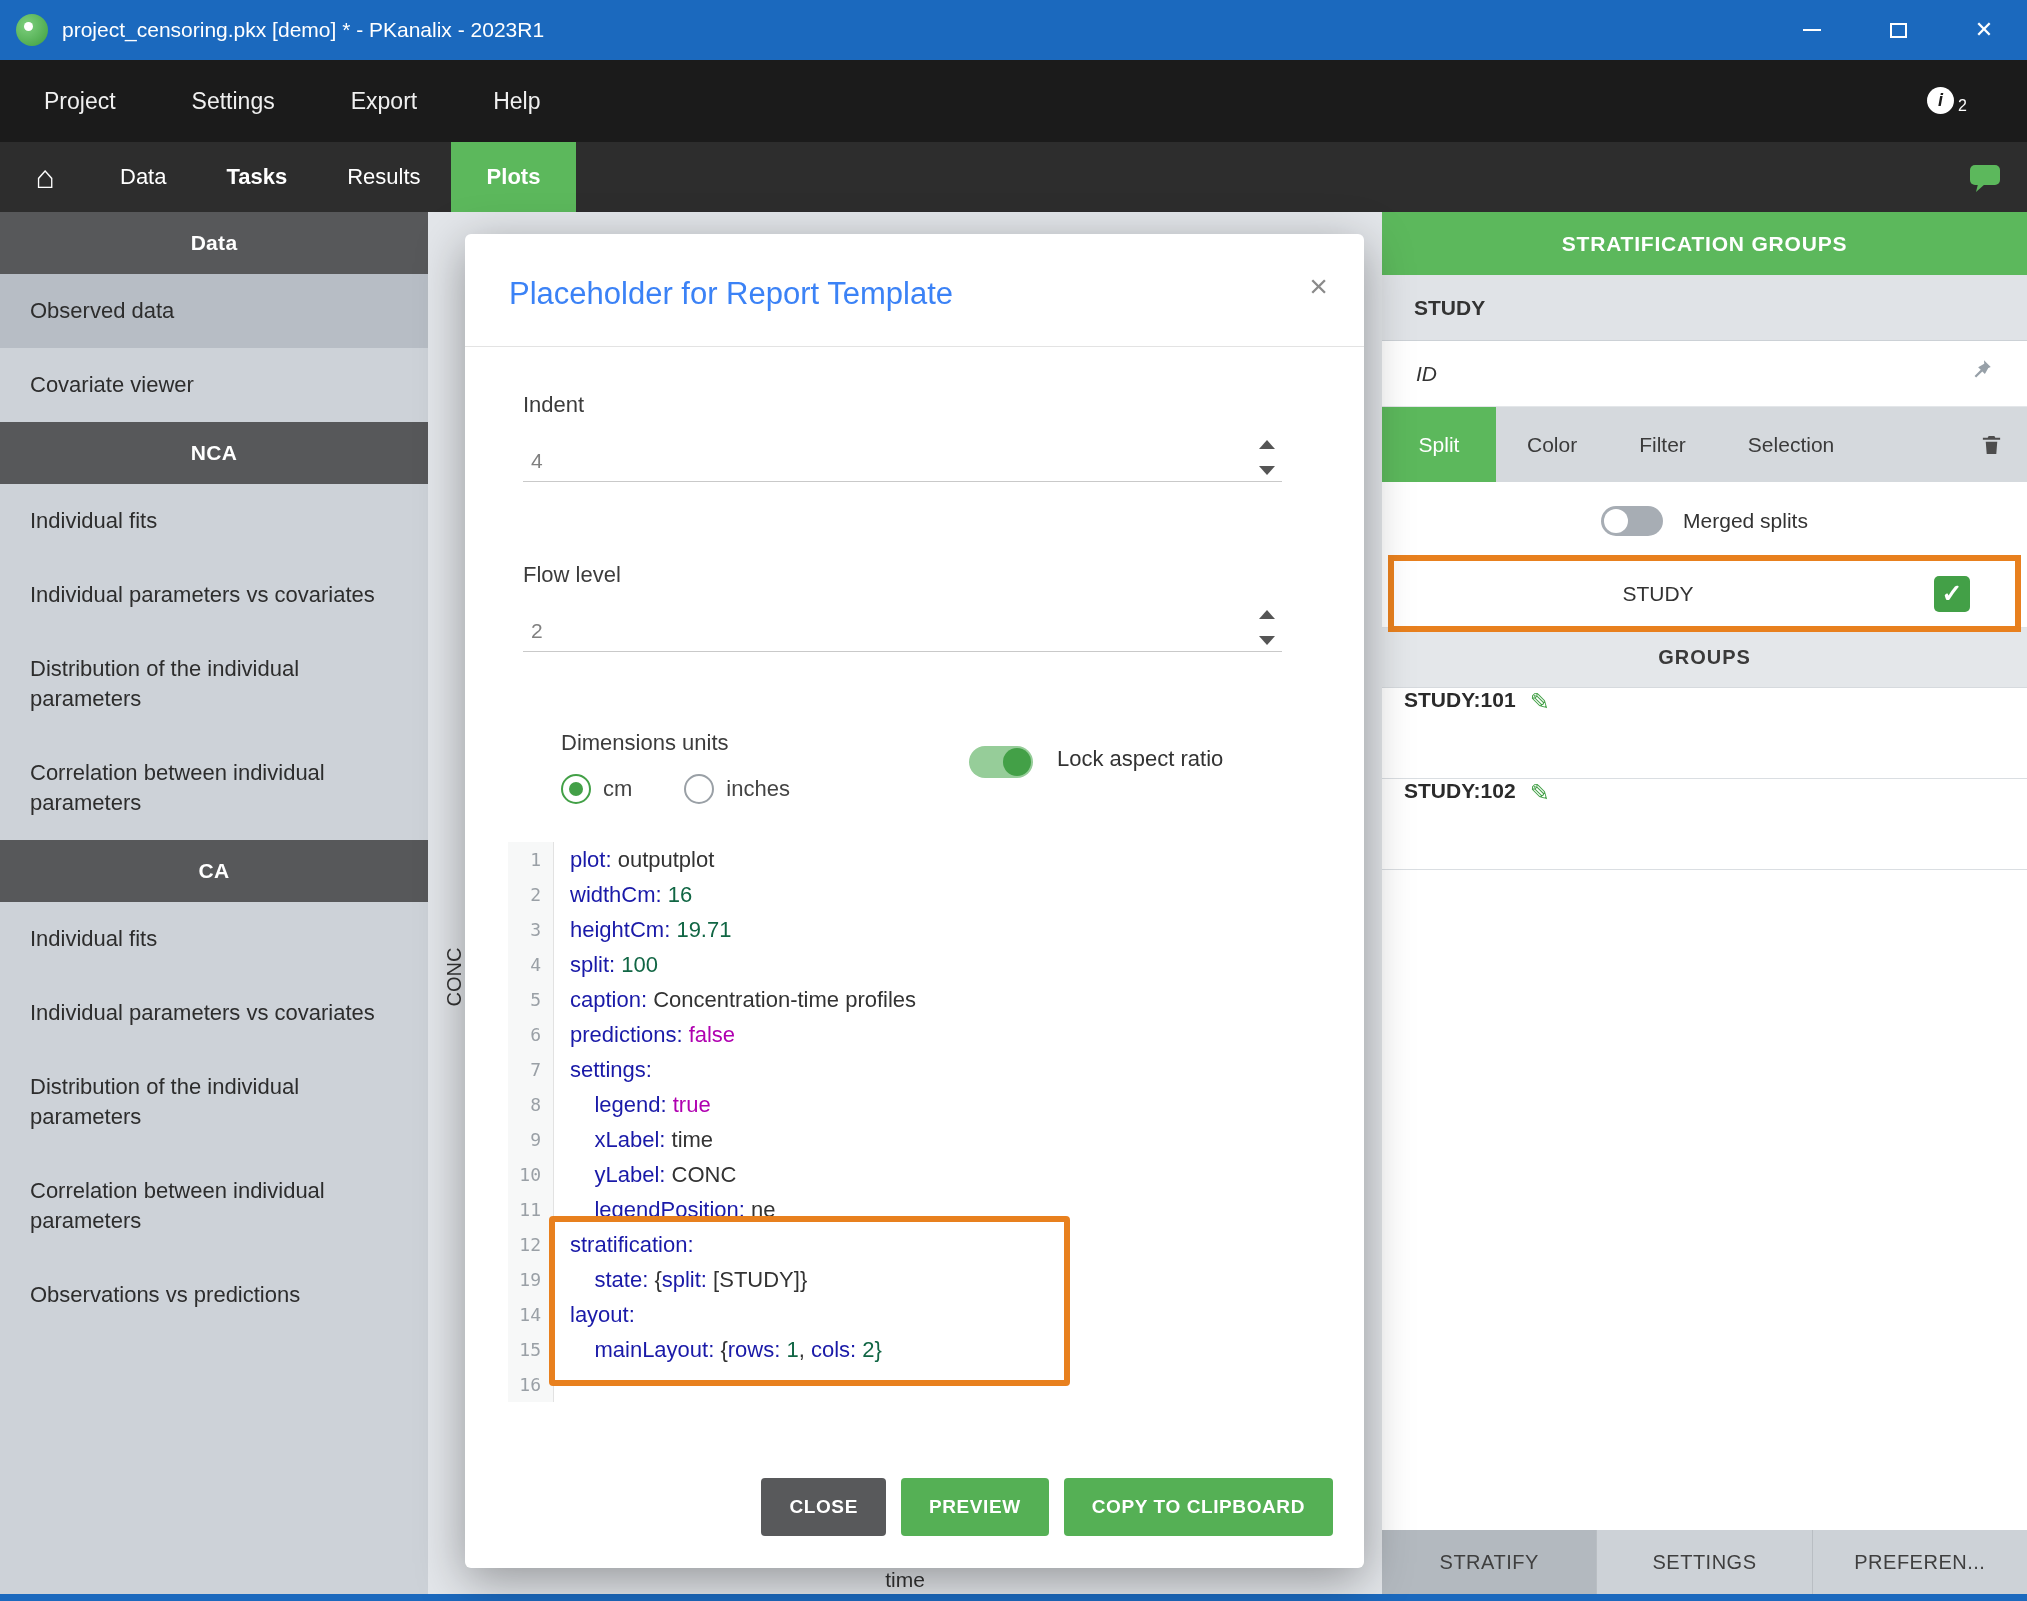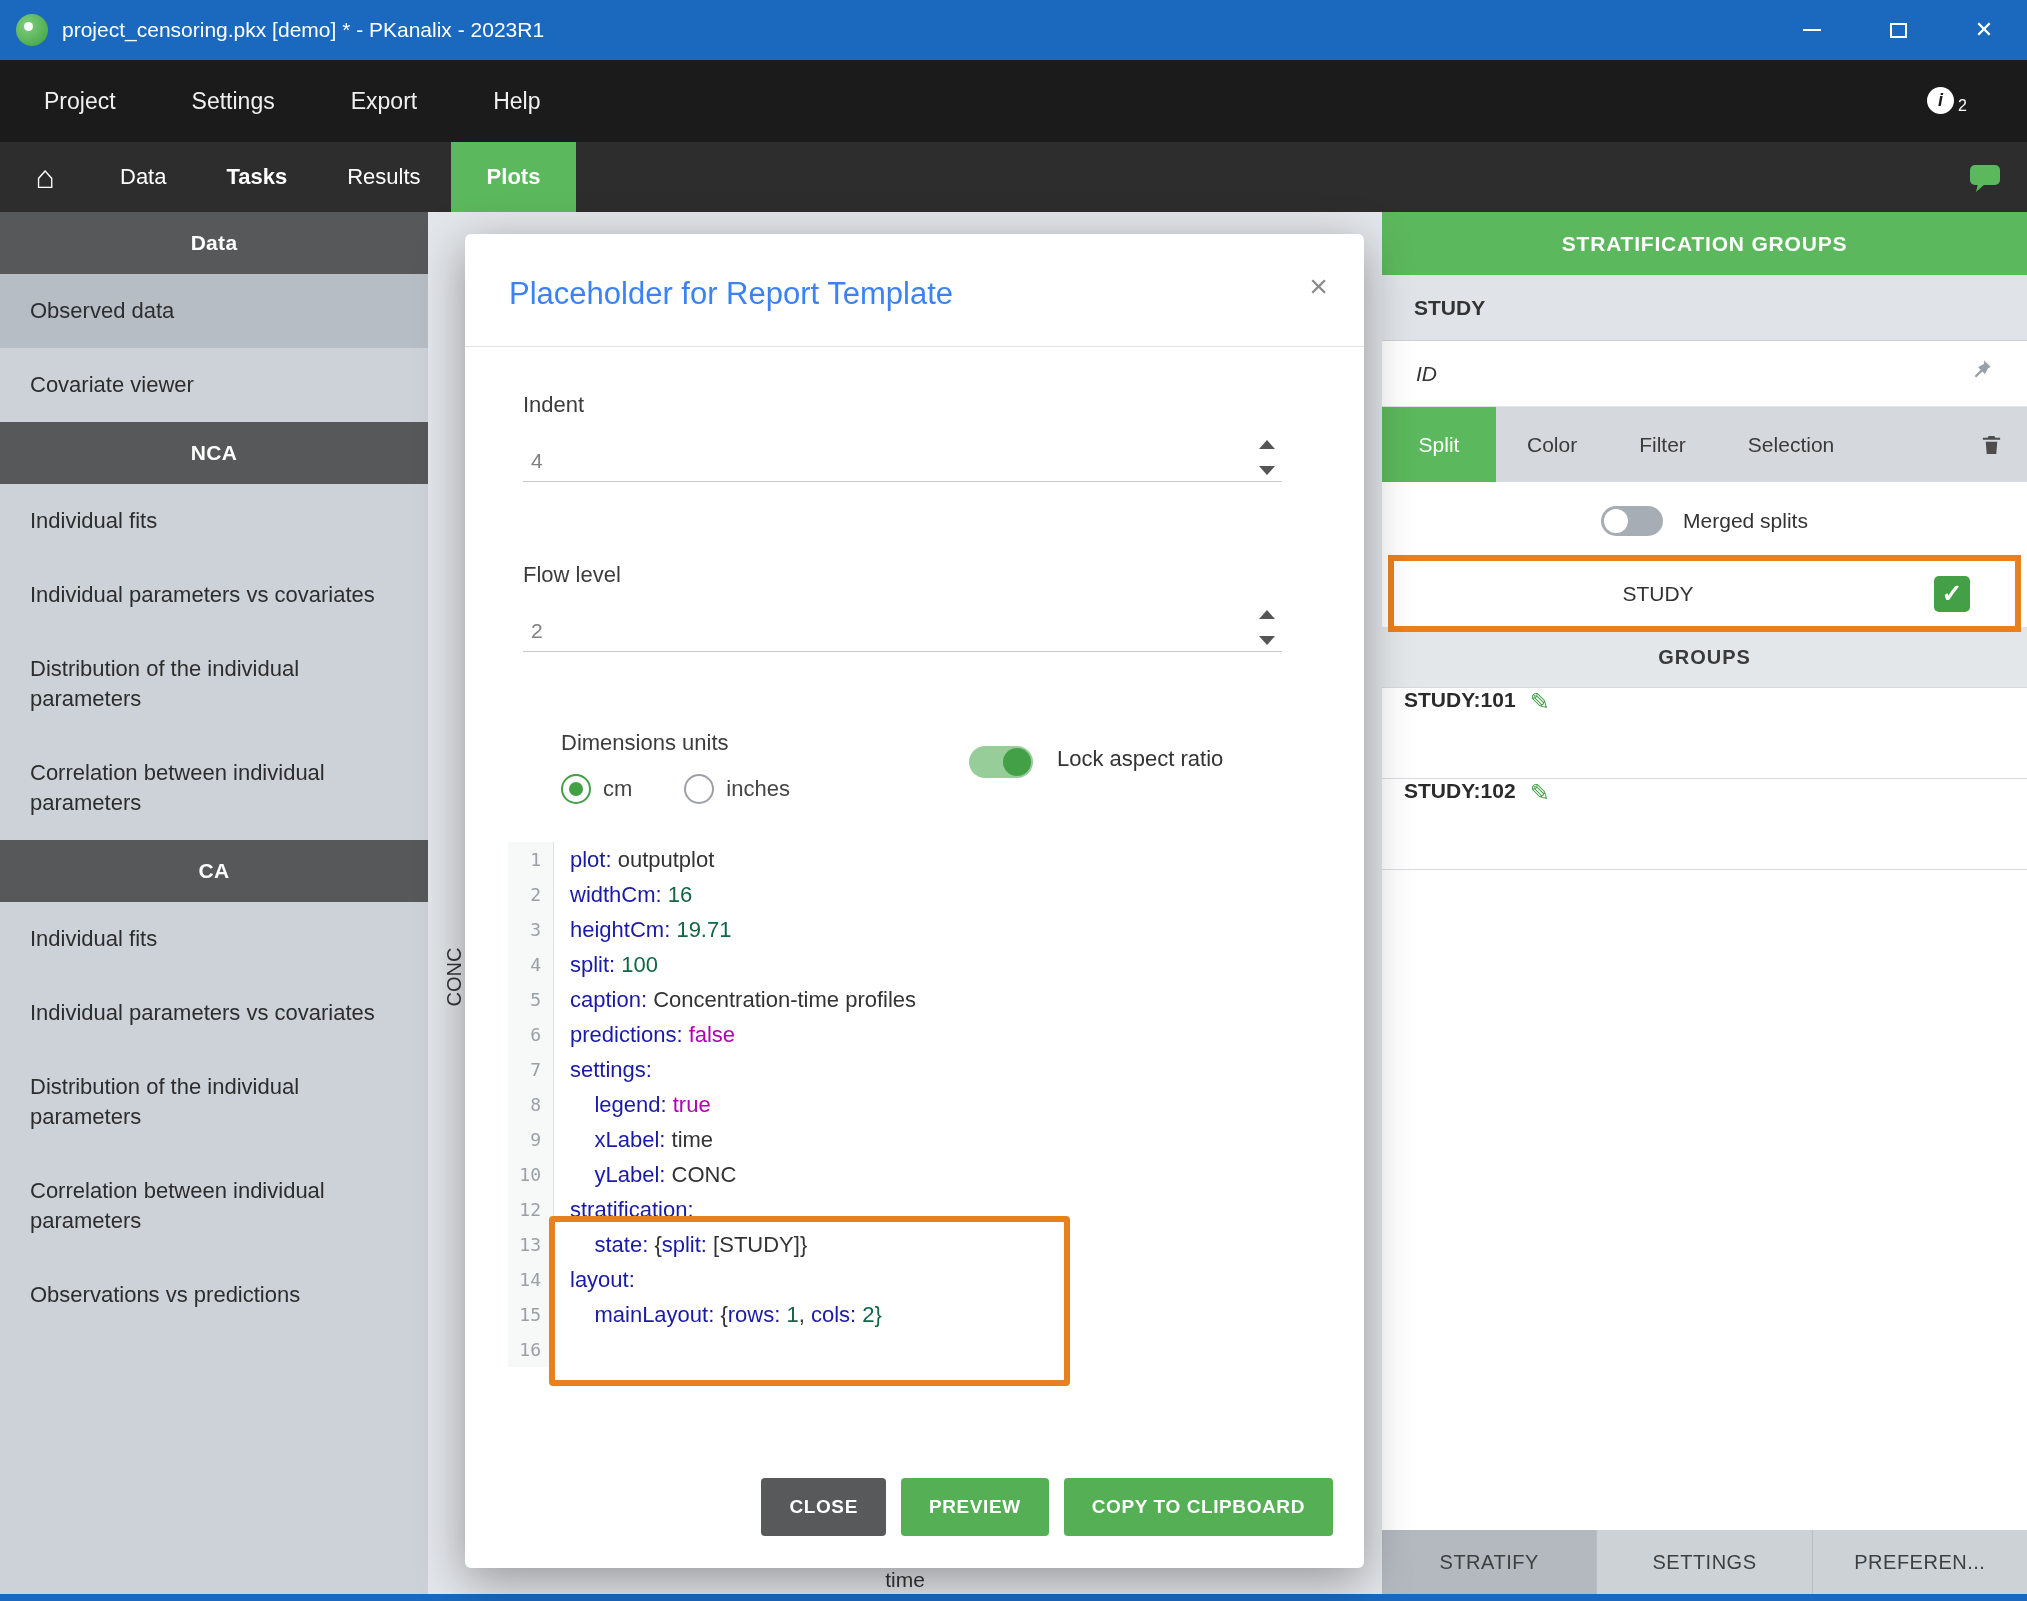--- a/index.html
+++ b/index.html
@@ -321,25 +321,29 @@
         </div>
         <div class="code-line">
           <div class="gutter">9</div>
           <div class="code-text"><span class="tok-plain">    </span><span class="tok-key">xLabel:</span><span class="tok-plain"> time</span></div>
         </div>
         <div class="code-line">
           <div class="gutter">10</div>
           <div class="code-text"><span class="tok-plain">    </span><span class="tok-key">yLabel:</span><span class="tok-plain"> CONC</span></div>
         </div>
         <div class="code-line">
+          <div class="gutter">11</div>
+          <div class="code-text"><span class="tok-plain">    </span><span class="tok-key">legendPosition:</span><span class="tok-plain"> ne</span></div>
+        </div>
+        <div class="code-line">
           <div class="gutter">12</div>
           <div class="code-text"><span class="tok-key">stratification:</span></div>
         </div>
         <div class="code-line">
-          <div class="gutter">13</div>
+          <div class="gutter">19</div>
           <div class="code-text"><span class="tok-plain">    </span><span class="tok-key">state:</span><span class="tok-plain"> {</span><span class="tok-key">split:</span><span class="tok-plain"> [STUDY]}</span></div>
         </div>
         <div class="code-line">
           <div class="gutter">14</div>
           <div class="code-text"><span class="tok-key">layout:</span></div>
         </div>
         <div class="code-line">
           <div class="gutter">15</div>
           <div class="code-text"><span class="tok-plain">    </span><span class="tok-key">mainLayout:</span><span class="tok-plain"> {</span><span class="tok-key">rows:</span><span class="tok-num"> 1</span><span class="tok-plain">, </span><span class="tok-key">cols:</span><span class="tok-num"> 2}</span></div>
         </div>

